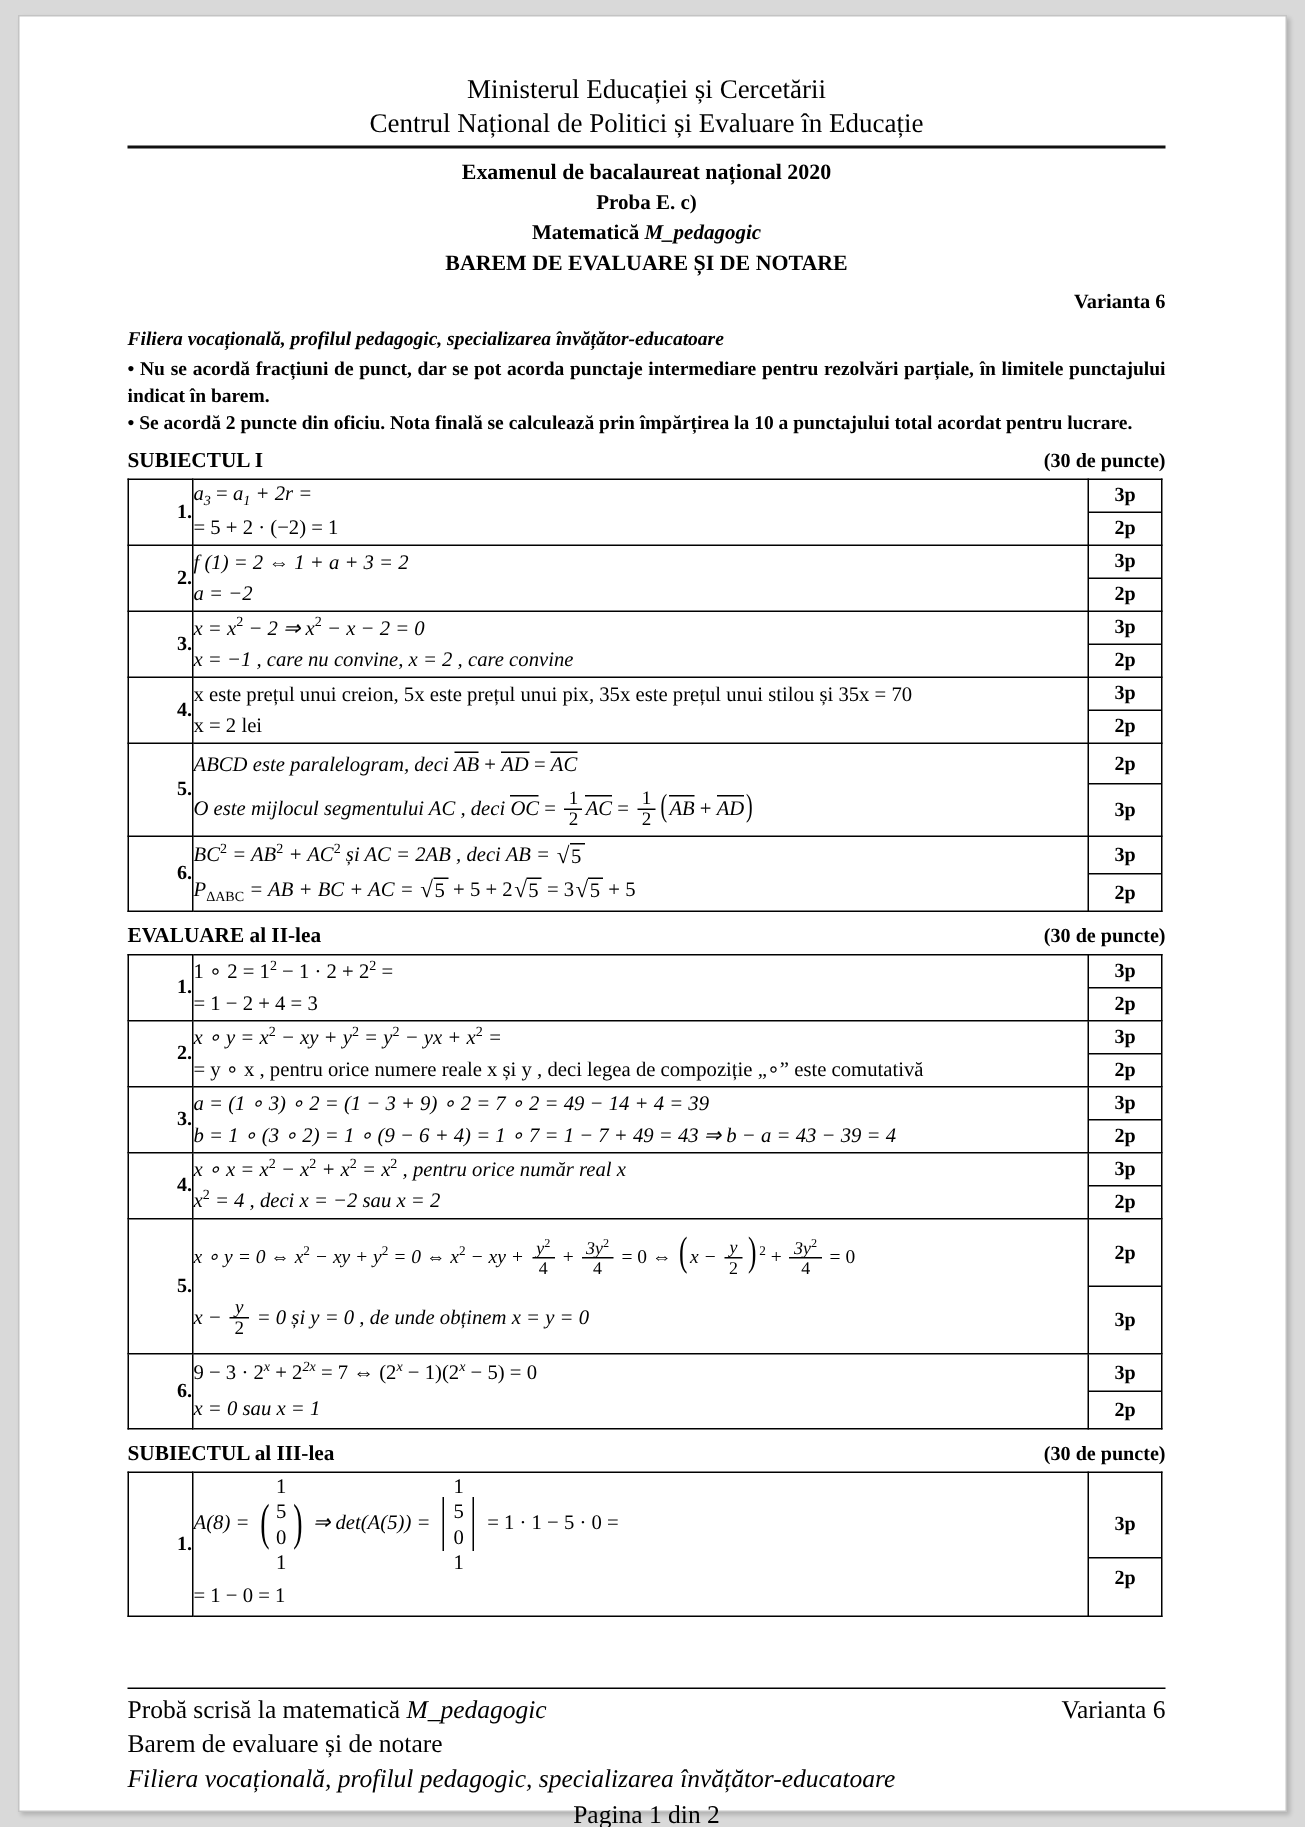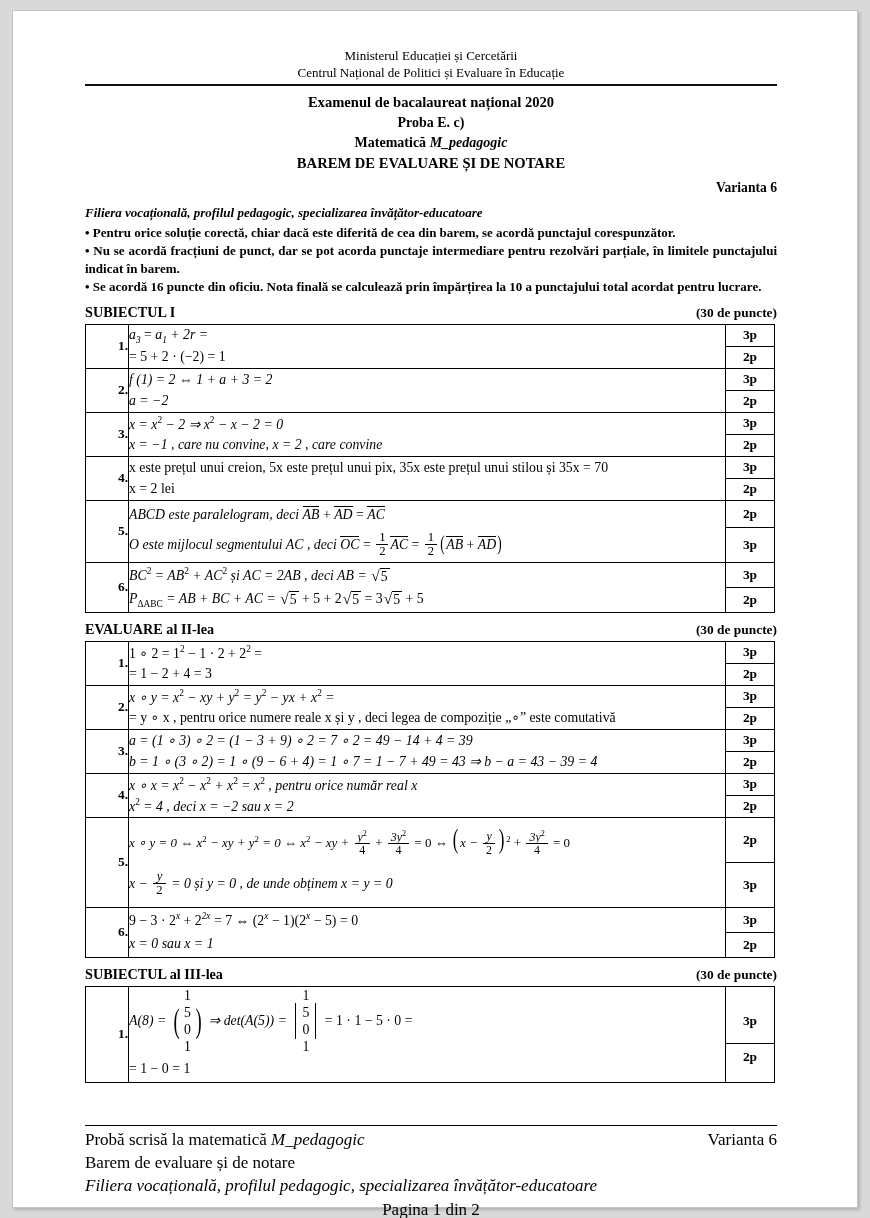--- a/index.html
+++ b/index.html
@@ -28,21 +28,21 @@
     position: absolute;
     left: 85px;
     top: 48px;
     width: 692px;
     box-sizing: border-box;
   }
 
   
   .ministry {
     text-align: center;
-    font-size: 13px;
+    font-size: 18px;
     line-height: 1.28;
     color: #000;
   }
   .rule {
     border: 0;
     border-top: 2.2px solid #111;
     margin: 3px 0 6px 0;
   }
   .exam-title {
     text-align: center;
@@ -247,23 +247,22 @@
     <div class="sub">Proba E. c)</div>
     <div class="sub">
       <span>Matematică </span><em>M_pedagogic</em>
     </div>
     <div>BAREM DE EVALUARE ȘI DE NOTARE</div>
   </div>
   <div class="variant-line">Varianta 6</div>
 
   <div class="filiera">Filiera vocațională, profilul pedagogic, specializarea învățător-educatoare</div>
   <div class="bullets">
-    <p>• Pentru orice soluție corectă, chiar dacă este diferită de cea din barem, se acordă punctajul corespunzător.</p>
     <p>• Nu se acordă fracțiuni de punct, dar se pot acorda punctaje intermediare pentru rezolvări parțiale, în limitele punctajului indicat în barem.</p>
-    <p>• Se acordă 16 puncte din oficiu. Nota finală se calculează prin împărțirea la 10 a punctajului total acordat pentru lucrare.</p>
+    <p>• Se acordă 2 puncte din oficiu. Nota finală se calculează prin împărțirea la 10 a punctajului total acordat pentru lucrare.</p>
   </div>
 
   <div class="section-head">
     <span>SUBIECTUL I</span>
     <span class="pts">(30 de puncte)</span>
   </div>
 
   <table class="barem">
       <tbody>
 

